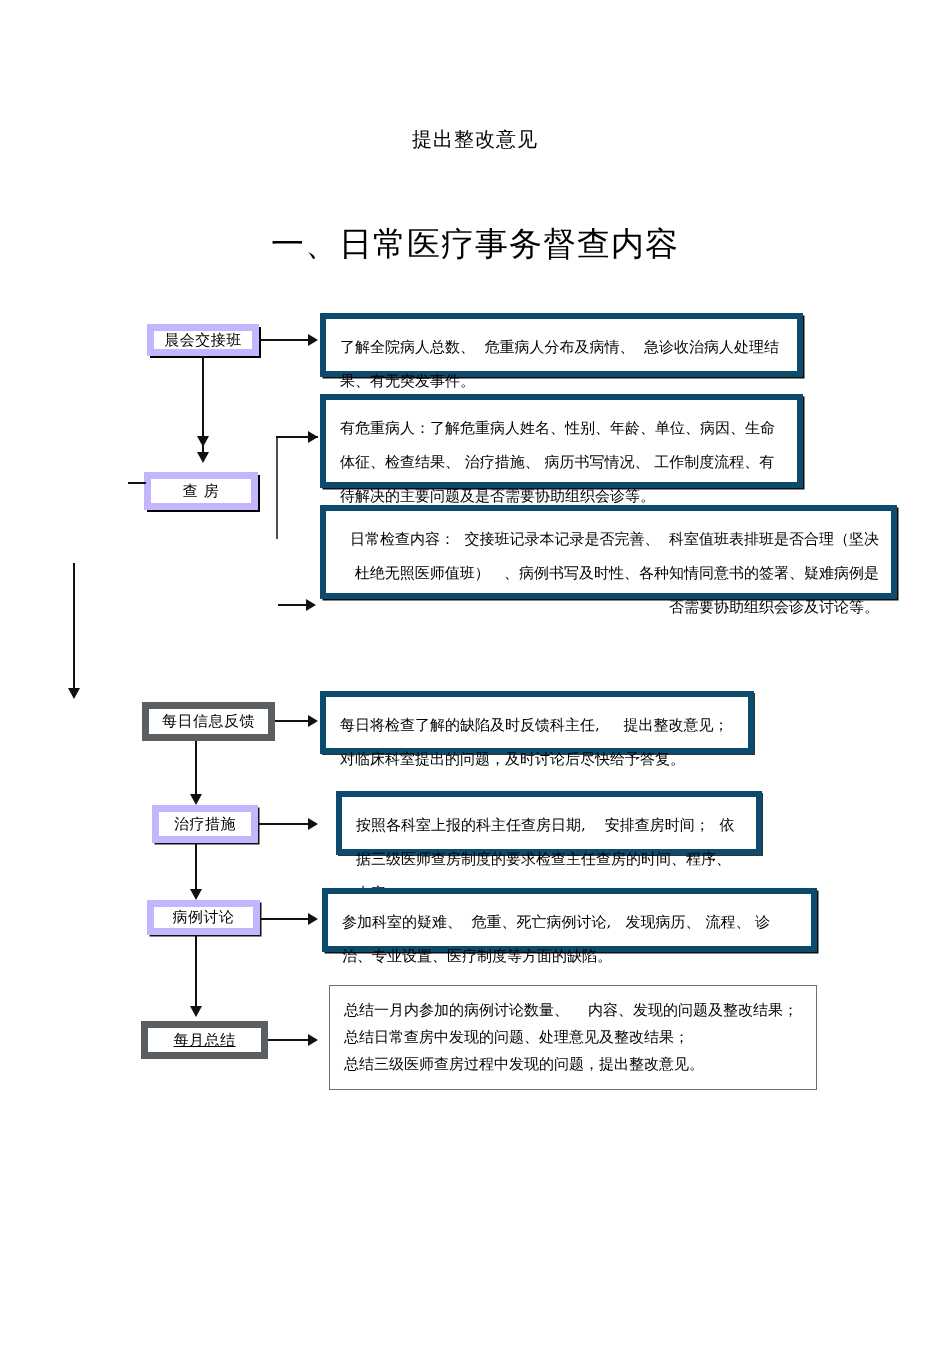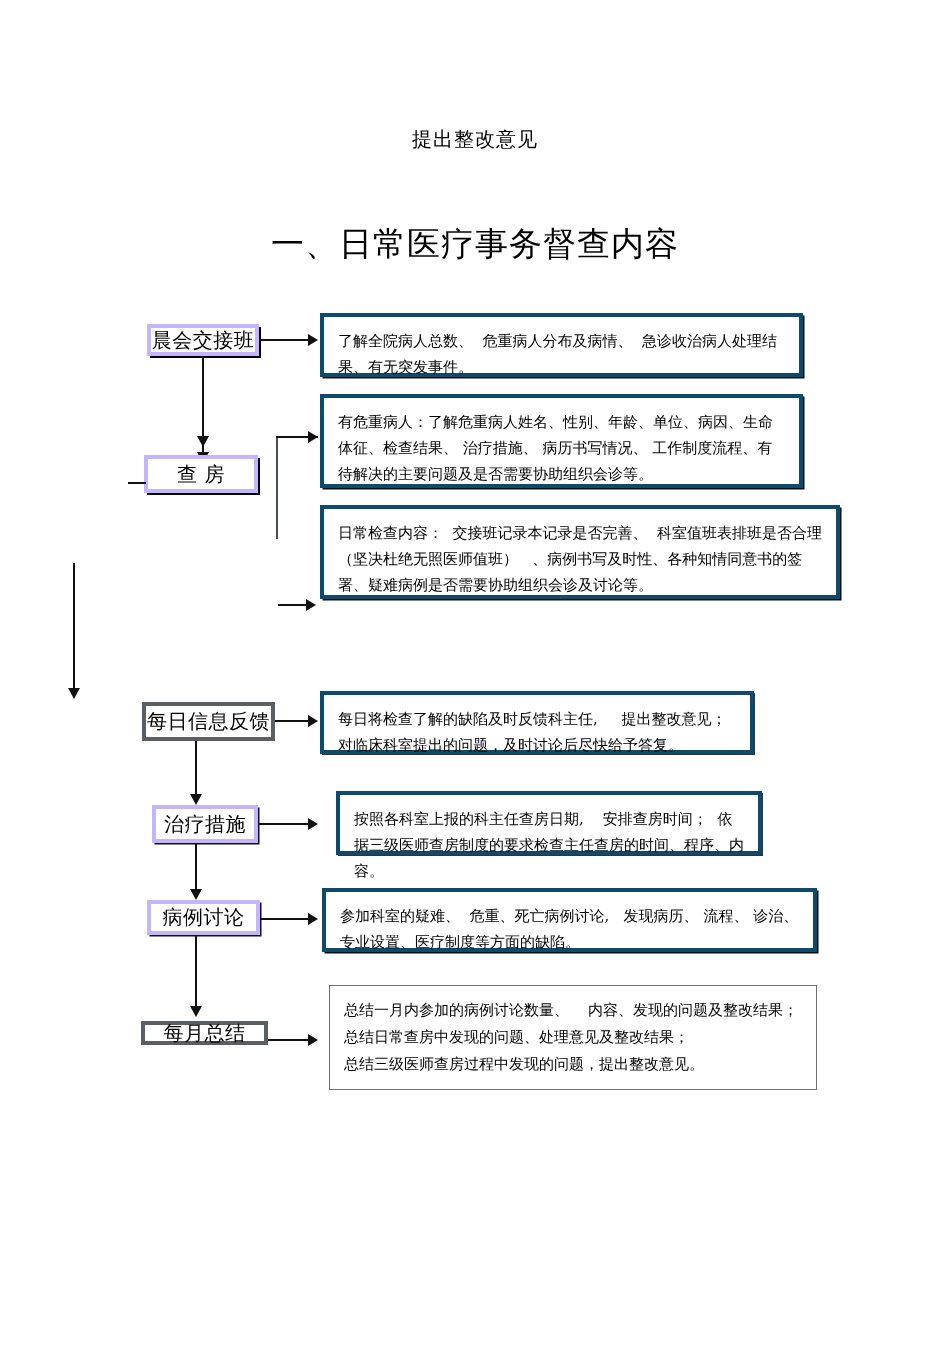--- a/index.html
+++ b/index.html
@@ -32,39 +32,39 @@
     width: 950px;
     text-align: center;
     font-size: 33px;
     letter-spacing: 1px;
   }
 
   
   .node {
     position: absolute;
     box-sizing: border-box;
-    border: 4px solid #c4b5fd;
+    border: 7px solid #c4b5fd;
     background: #ffffff;
     display: flex;
     align-items: center;
     justify-content: center;
-    font-size: 20px;
+    font-size: 15px;
     letter-spacing: 0.5px;
     box-shadow: 2px 2px 0 -0.5px #111111;
   }
   .node.shadow-strong { box-shadow: 2.5px 2.5px 0 -0.5px #000000; }
   .node.no-shadow { box-shadow: none; border-color: #5a5f63; }
 
   .tbox {
     position: absolute;
     box-sizing: border-box;
-    border: 4px solid #0c4a6e;
+    border: 6px solid #0c4a6e;
     background: #ffffff;
     font-size: 15px;
-    line-height: 26px;
+    line-height: 34px;
     padding: 11px 12px 10px 14px;
     box-shadow: 2px 2px 0 -0.5px #0d0d0d;
     white-space: pre-wrap;
   }
   .tbox.soft { box-shadow: 1.5px 1.5px 0 -0.5px #333333; }
   .tbox.plain { box-shadow: none; border: 1px solid #6b7075; }
 
   
   .hline, .vline {
     position: absolute;
@@ -102,33 +102,33 @@
 
   <div class="hline" style="left:259px; top:339px; width:51px;"></div>
   <div class="arrow-r" style="left:308px; top:334px;"></div>
 
   <div class="tbox" style="left:320px; top:313px; width:483px; height:64px;">了解全院病人总数、  危重病人分布及病情、  急诊收治病人处理结果、有无突发事件。</div>
 
   <div class="vline" style="left:202px; top:356px; height:104px;"></div>
   <div class="arrow-d" style="left:197px; top:436px;"></div>
   <div class="arrow-d" style="left:197px; top:452px;"></div>
 
-  <div class="node shadow-strong" style="left:144px; top:455px; width:114px; height:38px;">
+  <div class="node shadow-strong" style="left:144px; top:472px; width:114px; height:38px;">
     <span>查    房</span>
   </div>
 
   <div class="hline" style="left:128px; top:482px; width:18px;"></div>
 
   <div class="vline" style="left:276px; top:437px; height:102px; background:#4a4f53;"></div>
   <div class="hline" style="left:276px; top:436px; width:42px;"></div>
   <div class="arrow-r" style="left:308px; top:431px;"></div>
 
   <div class="tbox" style="left:320px; top:394px; width:483px; height:94px;">有危重病人：了解危重病人姓名、性别、年龄、单位、病因、生命体征、检查结果、 治疗措施、 病历书写情况、 工作制度流程、有待解决的主要问题及是否需要协助组织会诊等。</div>
 
-  <div class="tbox" style="left:320px; top:505px; width:520px; height:94px;">日常检查内容：  交接班记录本记录是否完善、  科室值班表排班是否合理（坚决杜绝无照医师值班）   、病例书写及时性、各种知情同意书的签署、疑难病例是否需要协助组织会诊及讨论等。</div>
+  <div class="tbox" style="left:320px; top:505px; width:577px; height:94px;text-align:right;">日常检查内容：  交接班记录本记录是否完善、  科室值班表排班是否合理（坚决杜绝无照医师值班）   、病例书写及时性、各种知情同意书的签署、疑难病例是否需要协助组织会诊及讨论等。</div>
 
   <div class="hline" style="left:278px; top:604px; width:34px;"></div>
   <div class="arrow-r" style="left:306px; top:599px;"></div>
 
   <div class="vline" style="left:73px; top:563px; height:128px;"></div>
   <div class="arrow-d" style="left:68px; top:688px;"></div>
 
   <div class="node no-shadow" style="left:142px; top:702px; width:133px; height:39px;">
     <span>每日信息反馈</span>
   </div>
@@ -158,21 +158,21 @@
   </div>
 
   <div class="hline" style="left:260px; top:918px; width:52px;"></div>
   <div class="arrow-r" style="left:308px; top:913px;"></div>
 
   <div class="tbox" style="left:322px; top:888px; width:495px; height:64px;">参加科室的疑难、  危重、死亡病例讨论,   发现病历、 流程、 诊治、专业设置、医疗制度等方面的缺陷。</div>
 
   <div class="vline" style="left:195px; top:935px; height:76px;"></div>
   <div class="arrow-d" style="left:190px; top:1006px;"></div>
 
-  <div class="node no-shadow" style="left:141px; top:1021px; width:127px; height:24px;">
+  <div class="node no-shadow" style="left:141px; top:1021px; width:127px; height:38px;text-decoration:underline;">
     <span>每月总结</span>
   </div>
 
   <div class="hline" style="left:268px; top:1039px; width:44px;"></div>
   <div class="arrow-r" style="left:308px; top:1034px;"></div>
 
   <div class="tbox plain" style="left:329px; top:985px; width:488px; height:105px; line-height:27px;">总结一月内参加的病例讨论数量、    内容、发现的问题及整改结果；
 总结日常查房中发现的问题、处理意见及整改结果；
 总结三级医师查房过程中发现的问题，提出整改意见。</div>
 

